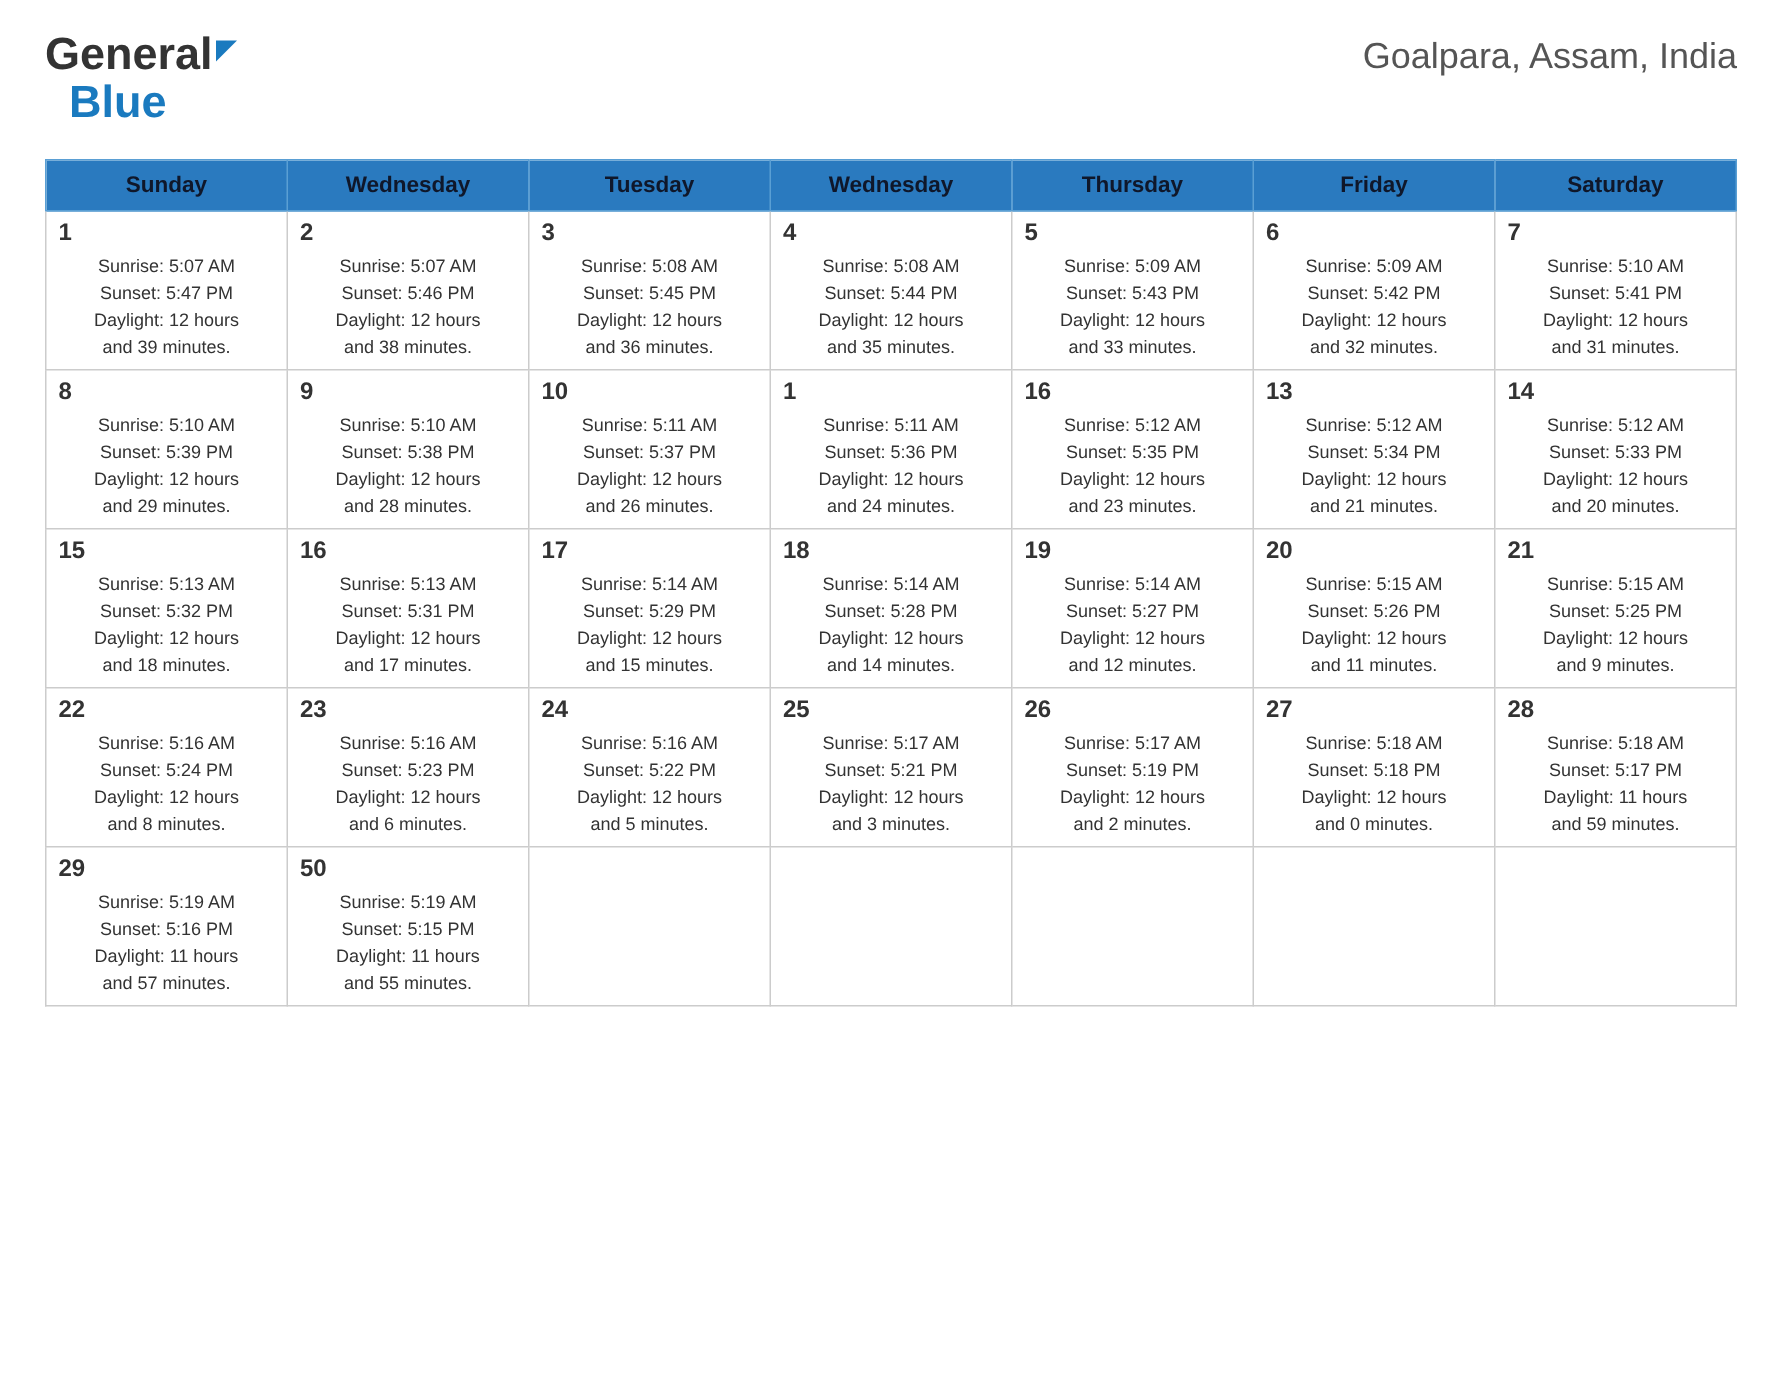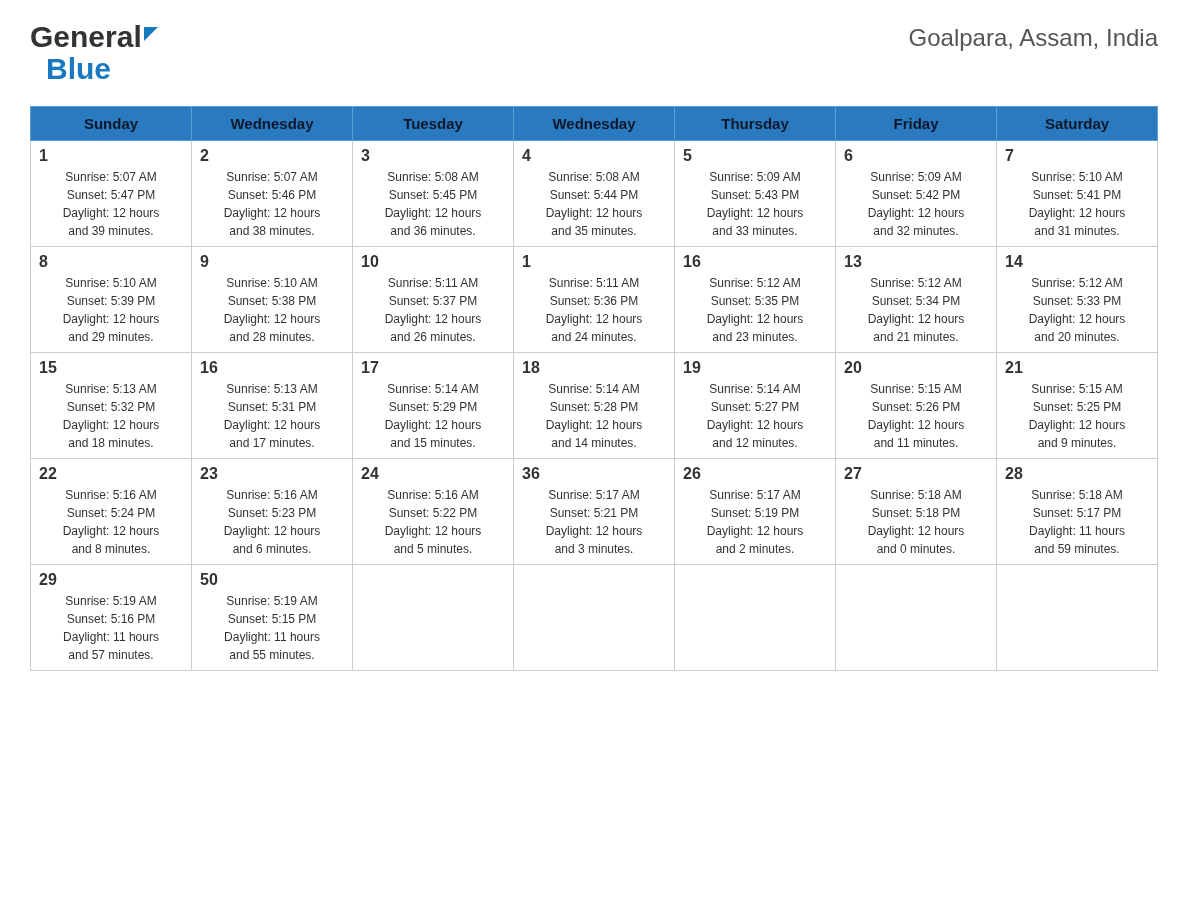--- a/index.html
+++ b/index.html
@@ -210,21 +210,21 @@
       </td>
         <td>
         <div class="day-number">23</div>
         <div class="day-info">Sunrise: 5:16 AM<br>Sunset: 5:23 PM<br>Daylight: 12 hours<br>and 6 minutes.</div>
       </td>
         <td>
         <div class="day-number">24</div>
         <div class="day-info">Sunrise: 5:16 AM<br>Sunset: 5:22 PM<br>Daylight: 12 hours<br>and 5 minutes.</div>
       </td>
         <td>
-        <div class="day-number">36</div>
+        <div class="day-number">25</div>
         <div class="day-info">Sunrise: 5:17 AM<br>Sunset: 5:21 PM<br>Daylight: 12 hours<br>and 3 minutes.</div>
       </td>
         <td>
         <div class="day-number">26</div>
         <div class="day-info">Sunrise: 5:17 AM<br>Sunset: 5:19 PM<br>Daylight: 12 hours<br>and 2 minutes.</div>
       </td>
         <td>
         <div class="day-number">27</div>
         <div class="day-info">Sunrise: 5:18 AM<br>Sunset: 5:18 PM<br>Daylight: 12 hours<br>and 0 minutes.</div>
       </td>

